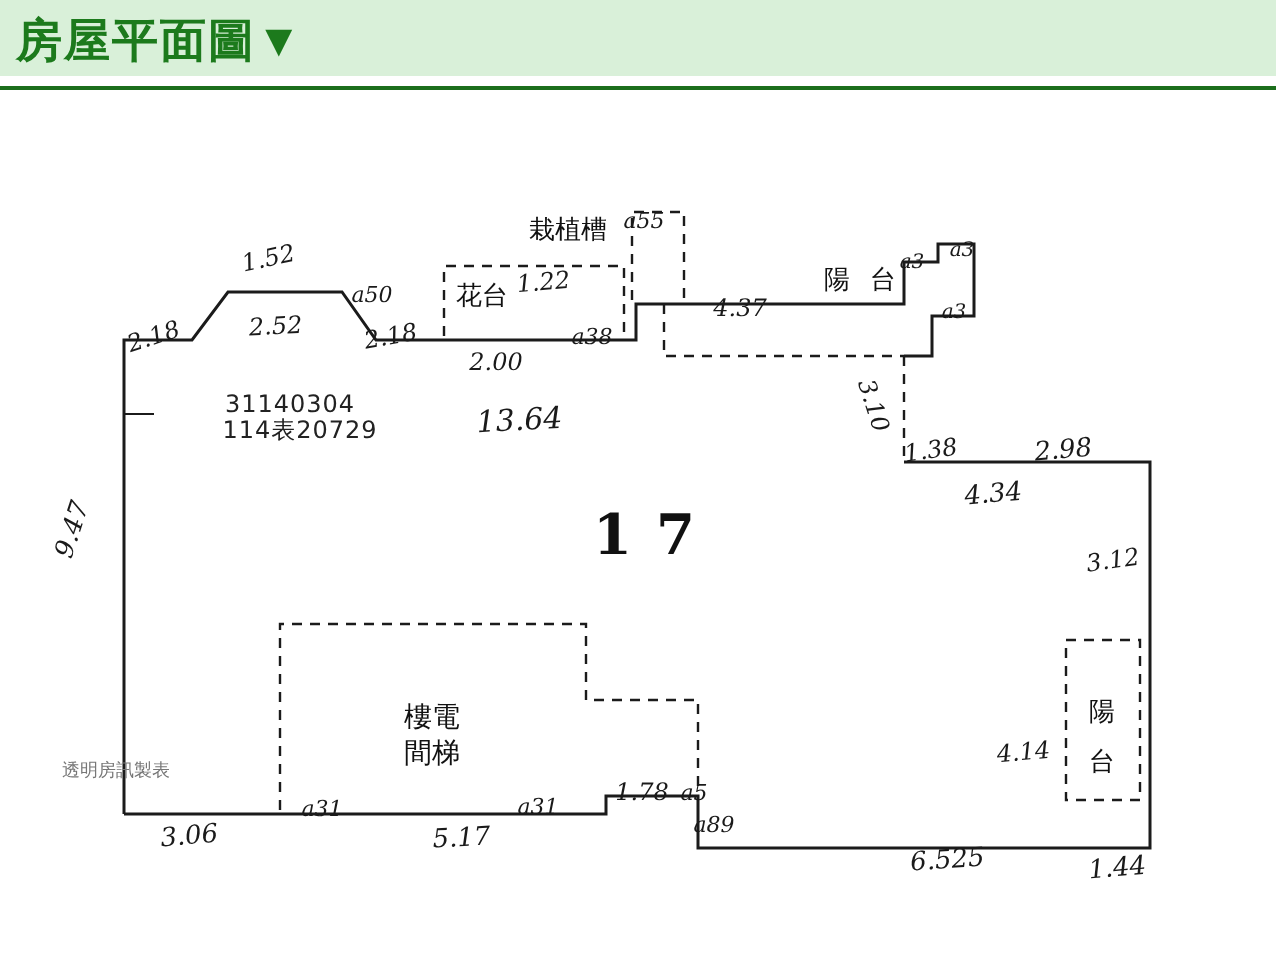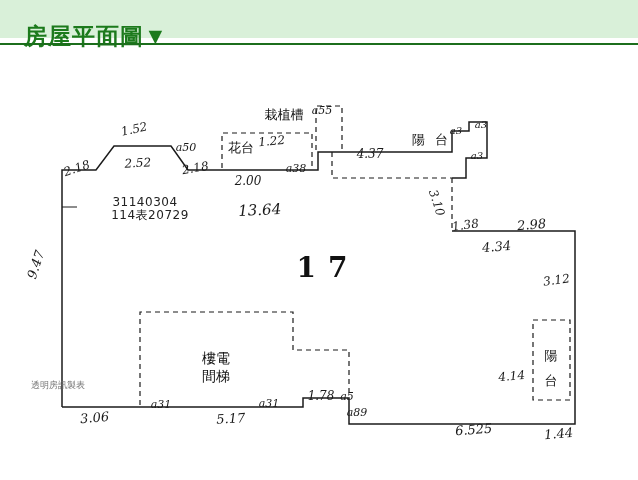--- a/index.html
+++ b/index.html
@@ -5,21 +5,21 @@
   html,body{margin:0;padding:0;}
   body{
     width:638px;height:480px;position:relative;background:#ffffff;
     font-family:"Liberation Sans",sans-serif;overflow:hidden;
   }
   .header-bar{
     position:absolute;top:0;left:0;width:638px;height:38px;
     background:#d9f0d9;
   }
   .header-bar h1{
-    margin:16px;padding:5px 8px 0 8px;font-size:23px;font-weight:bold;
+    margin:0;padding:5px 8px 0 8px;font-size:23px;font-weight:bold;
     color:#1c7a1c;letter-spacing:1px;
     font-family:"Liberation Sans",sans-serif;
   }
   .header-rule{
     position:absolute;top:43px;left:0;width:638px;height:0;
     border-top:2px solid #1c6e1c;
   }
   svg.plan{position:absolute;top:0;left:0;}
   .wall{fill:none;stroke:#1b1b1b;stroke-width:1.5;stroke-linejoin:miter;}
   .dash{fill:none;stroke:#1b1b1b;stroke-width:1.2;stroke-dasharray:5 4;}

